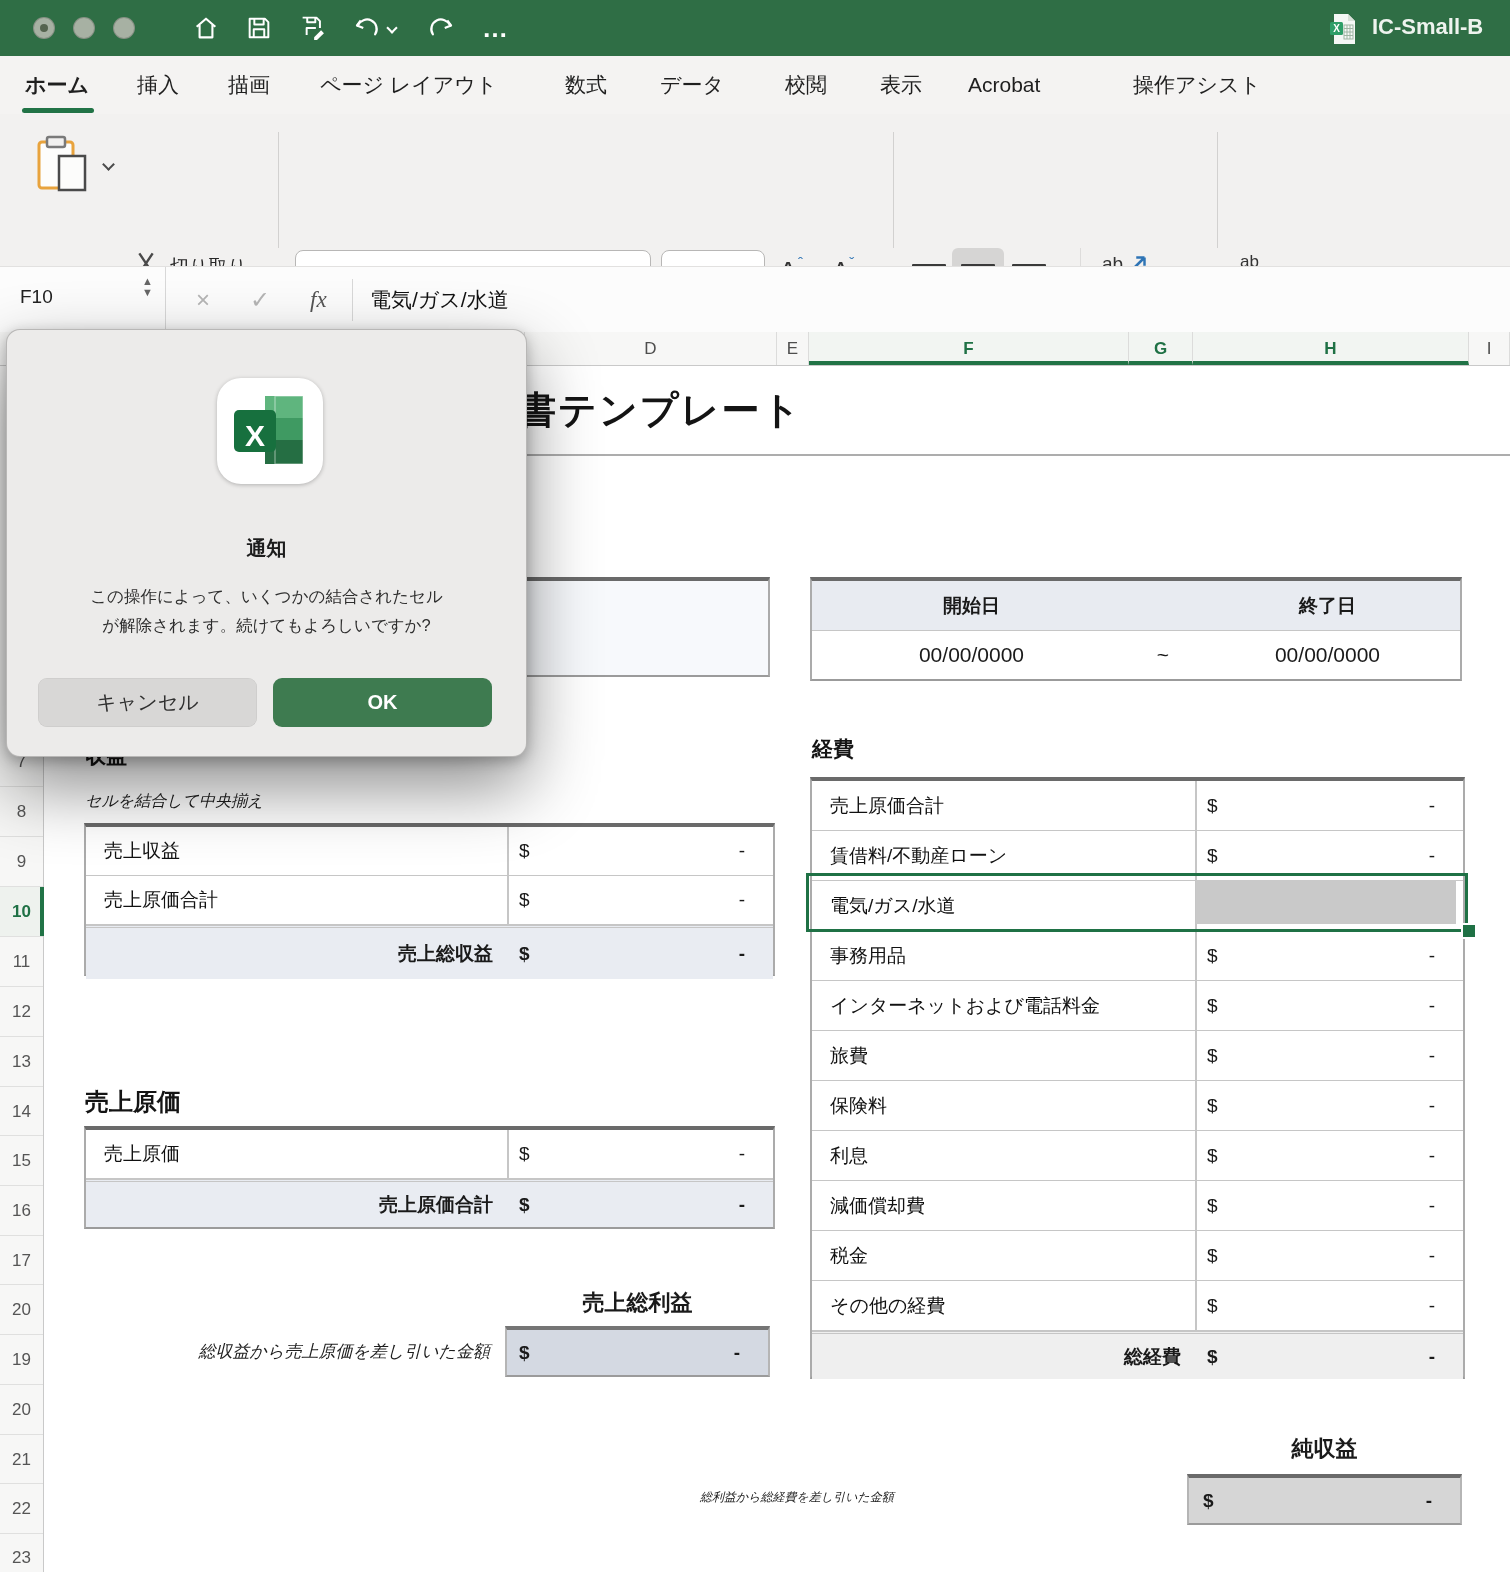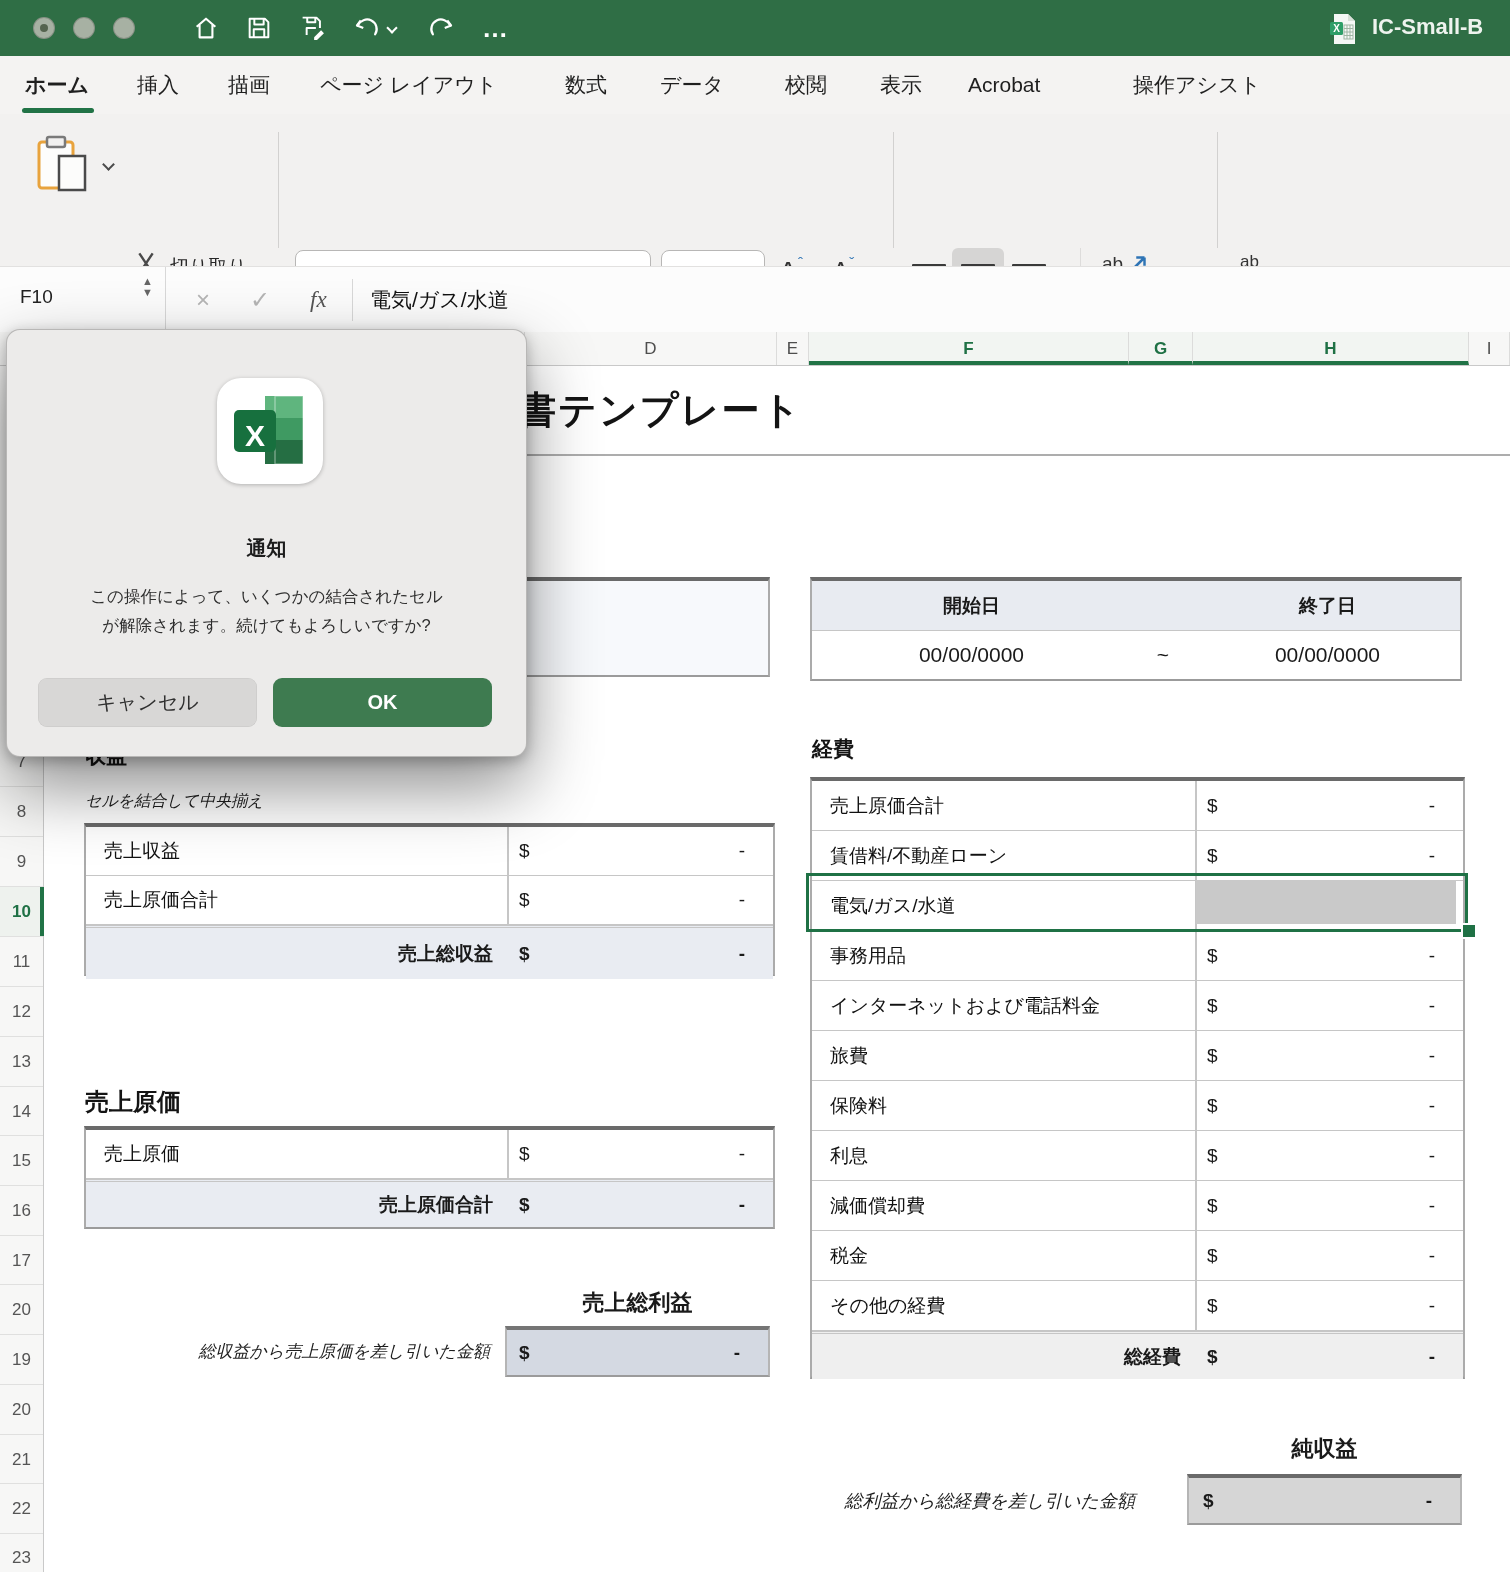--- a/index.html
+++ b/index.html
@@ -536,21 +536,21 @@
       <span class="dol" style="left:395px;font-weight:bold">$</span>
       <span class="dash-r" style="font-weight:bold">-</span>
     </div>
   </div>
 
   <div class="selfill" style="left:1196px;top:880px;width:260px;height:44px"></div>
   <div class="selrect" style="left:806px;top:873px;width:662px;height:59px"></div>
   <div class="handle" style="left:1461px;top:923px"></div>
 
   <div class="abs" style="left:1187px;top:1434px;width:275px;text-align:center;font-size:22px;font-weight:bold">純収益</div>
-  <div class="abs note" style="left:660px;top:1489px;width:475px;text-align:right;font-size:18px">総利益から総経費を差し引いた金額</div>
+  <div class="abs note" style="left:700px;top:1489px;width:475px;text-align:left;font-size:12px">総利益から総経費を差し引いた金額</div>
   <div class="sumcell" style="left:1187px;top:1474px;width:275px;height:51px;background:#d6d6d6;border-top-color:#6a6a6a">
     <span class="dol" style="left:14px">$</span>
     <span class="dash-r">-</span>
   </div>
 
   <div class="dialog">
     <div class="xl-icon">
       <svg width="106" height="106" viewBox="0 0 106 106">
         <rect x="48" y="18" width="38" height="22" fill="#5fb57e"></rect>
         <rect x="48" y="40" width="38" height="22" fill="#3f9a62"></rect>

